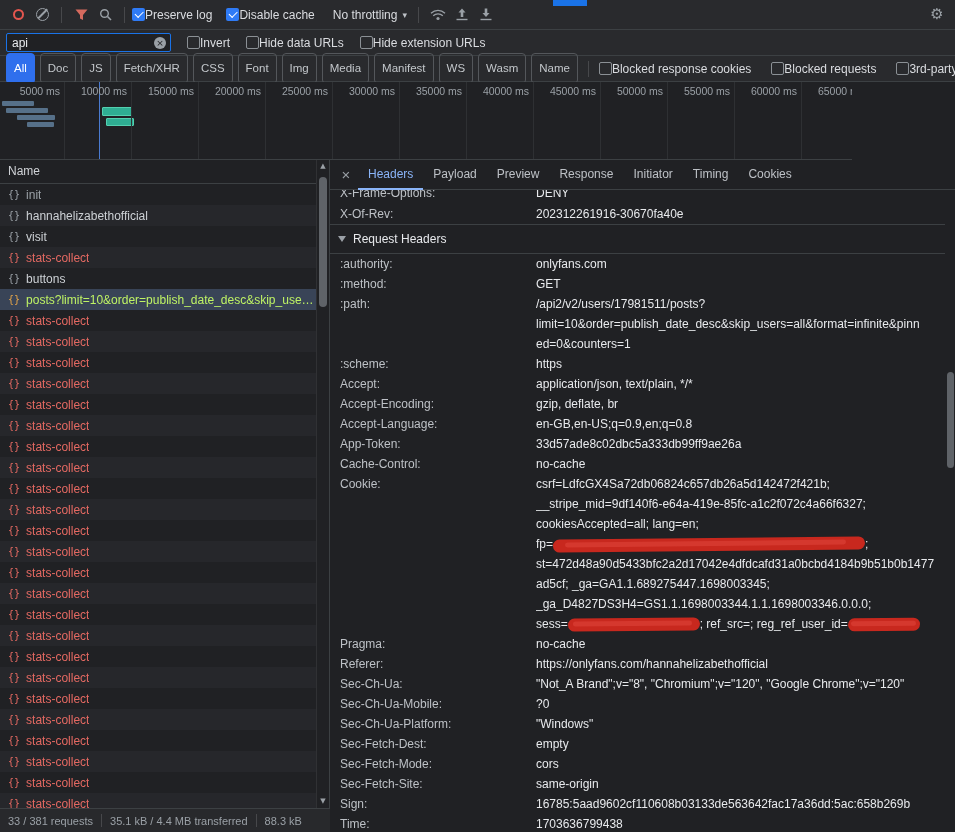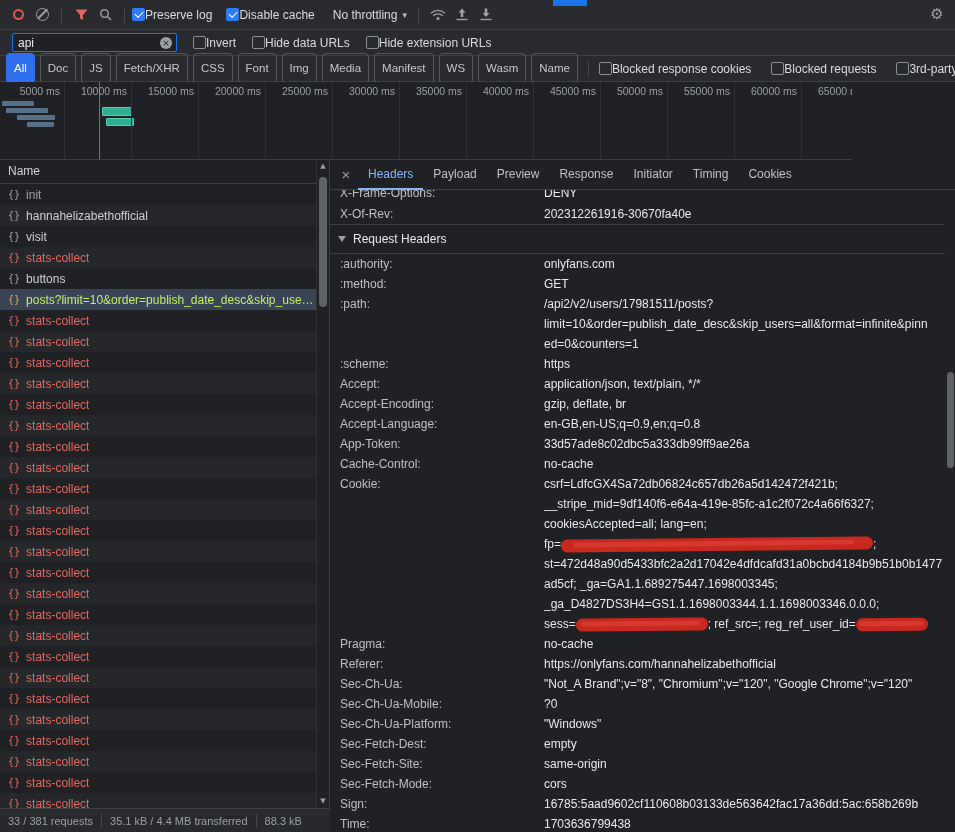--- a/index.html
+++ b/index.html
@@ -30,21 +30,21 @@
   .cb.checked{background:#2f7bf6;}
   .cb.checked::after{content:'';position:absolute;left:2.5px;top:3px;width:7px;height:3.5px;
     border-left:1.8px solid #fff;border-bottom:1.8px solid #fff;transform:rotate(-45deg);}
   .cb.unchecked{border:1.4px solid #8b9095;background:transparent;}
   .cb-label{color:#dadce0;white-space:nowrap;}
 
   .throttle{display:flex;align-items:center;margin:0 4px;color:#dadce0;}
 
   
   .filter-box{display:flex;align-items:center;width:165px;height:19px;border:1px solid #1a73e8;
-    background:#202124;border-radius:2px;margin-left:8px;flex:none;}
+    background:#202124;border-radius:2px;margin-left:2px;flex:none;}
   .filter-box input{flex:1;min-width:0;background:transparent;border:none;outline:none;color:#e8eaed;
     font-family:"Liberation Sans",sans-serif;font-size:12px;padding:0 5px;}
   .clear-ic{width:12px;height:12px;border-radius:50%;background:#9aa0a6;color:#202124;font-size:9px;
     line-height:12px;text-align:center;margin-right:4px;flex:none;font-family:"DejaVu Sans",sans-serif;}
   .row2 .cb-group{margin-left:16px;margin-right:0;}
 
   
   .chips{display:flex;align-items:center;gap:5px;}
   .chip{font-family:"Liberation Sans",sans-serif;font-size:11.5px;color:#c3c7cb;background:transparent;
     border:1px solid #54575b;border-radius:4px;padding:8px 7px;line-height:13px;cursor:default;}
@@ -88,21 +88,21 @@
   .sum-sep{width:1px;height:13px;background:#47484b;margin:0 8px;flex:none;}
 
   
   .details-panel{position:absolute;left:330px;top:160px;width:625px;height:672px;background:#202124;}
   .tabs{height:30px;border-bottom:1px solid #3c4043;display:flex;align-items:center;padding-left:4px;}
   .close-x{width:24px;text-align:center;color:#9aa0a6;font-size:15px;line-height:28px;flex:none;}
   .tab{padding:0 10px;height:30px;line-height:28px;color:#bdc1c6;white-space:nowrap;}
   .tab-active{color:#8ab4f8;box-shadow:inset 0 -2px 0 #8ab4f8;}
 
   .details-content{position:absolute;left:0;top:30px;right:10px;bottom:0;overflow:hidden;}
-  .hdr-row{display:flex;padding-left:10px;gap:8px;}
+  .hdr-row{display:flex;padding-left:10px;}
   .hdr-name{width:196px;flex:none;color:#bdc1c6;line-height:20px;white-space:nowrap;}
   .hdr-value{flex:1;color:#e8eaed;line-height:20px;min-width:0;}
   .hdr-line{white-space:pre;overflow:hidden;height:20px;}
   .top-clip{height:14px;overflow:hidden;}
   .top-clip .hdr-row{transform:translateY(-7px);}
   .section-header{height:30px;display:flex;align-items:center;gap:7px;padding-left:8px;
     border-top:1px solid #3c4043;border-bottom:1px solid #3c4043;color:#e8eaed;}
   .tri{width:0;height:0;border-left:4.5px solid transparent;border-right:4.5px solid transparent;
     border-top:6px solid #9aa0a6;flex:none;}
   .redact{display:inline-block;height:13px;border-radius:7px;background:#c8281e;vertical-align:-3px;
@@ -531,29 +531,29 @@
               <div class="hdr-line">"Windows"</div>
             </div>
           </div>
           <div class="hdr-row">
             <div class="hdr-name">Sec-Fetch-Dest:</div>
             <div class="hdr-value">
               <div class="hdr-line">empty</div>
             </div>
           </div>
           <div class="hdr-row">
+            <div class="hdr-name">Sec-Fetch-Mode:</div>
+            <div class="hdr-value">
+              <div class="hdr-line">cors</div>
+            </div>
+          </div>
+          <div class="hdr-row">
             <div class="hdr-name">Sec-Fetch-Site:</div>
             <div class="hdr-value">
               <div class="hdr-line">same-origin</div>
-            </div>
-          </div>
-          <div class="hdr-row">
-            <div class="hdr-name">Sec-Fetch-Mode:</div>
-            <div class="hdr-value">
-              <div class="hdr-line">cors</div>
             </div>
           </div>
           <div class="hdr-row">
             <div class="hdr-name">Sign:</div>
             <div class="hdr-value">
               <div class="hdr-line">16785:5aad9602cf110608b03133de563642fac17a36dd:5ac:658b269b</div>
             </div>
           </div>
           <div class="hdr-row">
             <div class="hdr-name">Time:</div>

